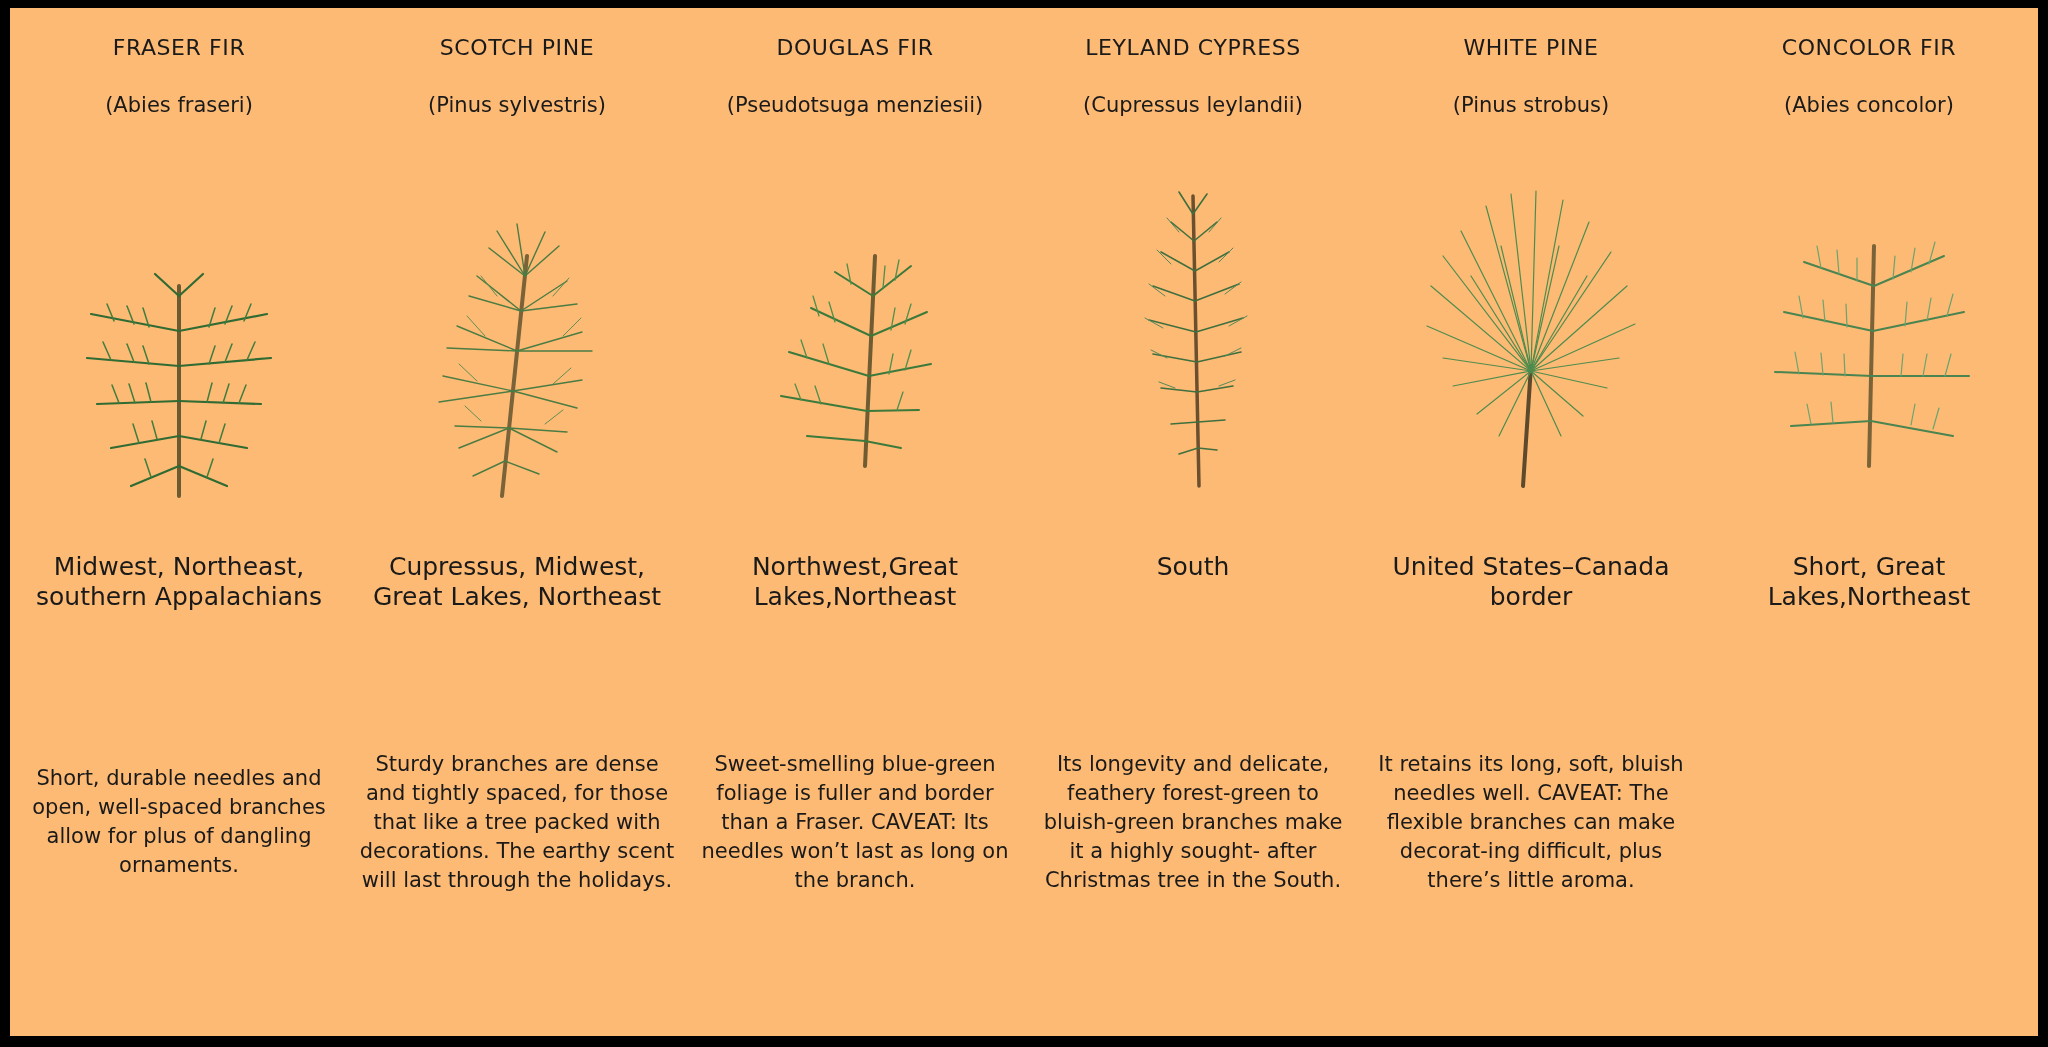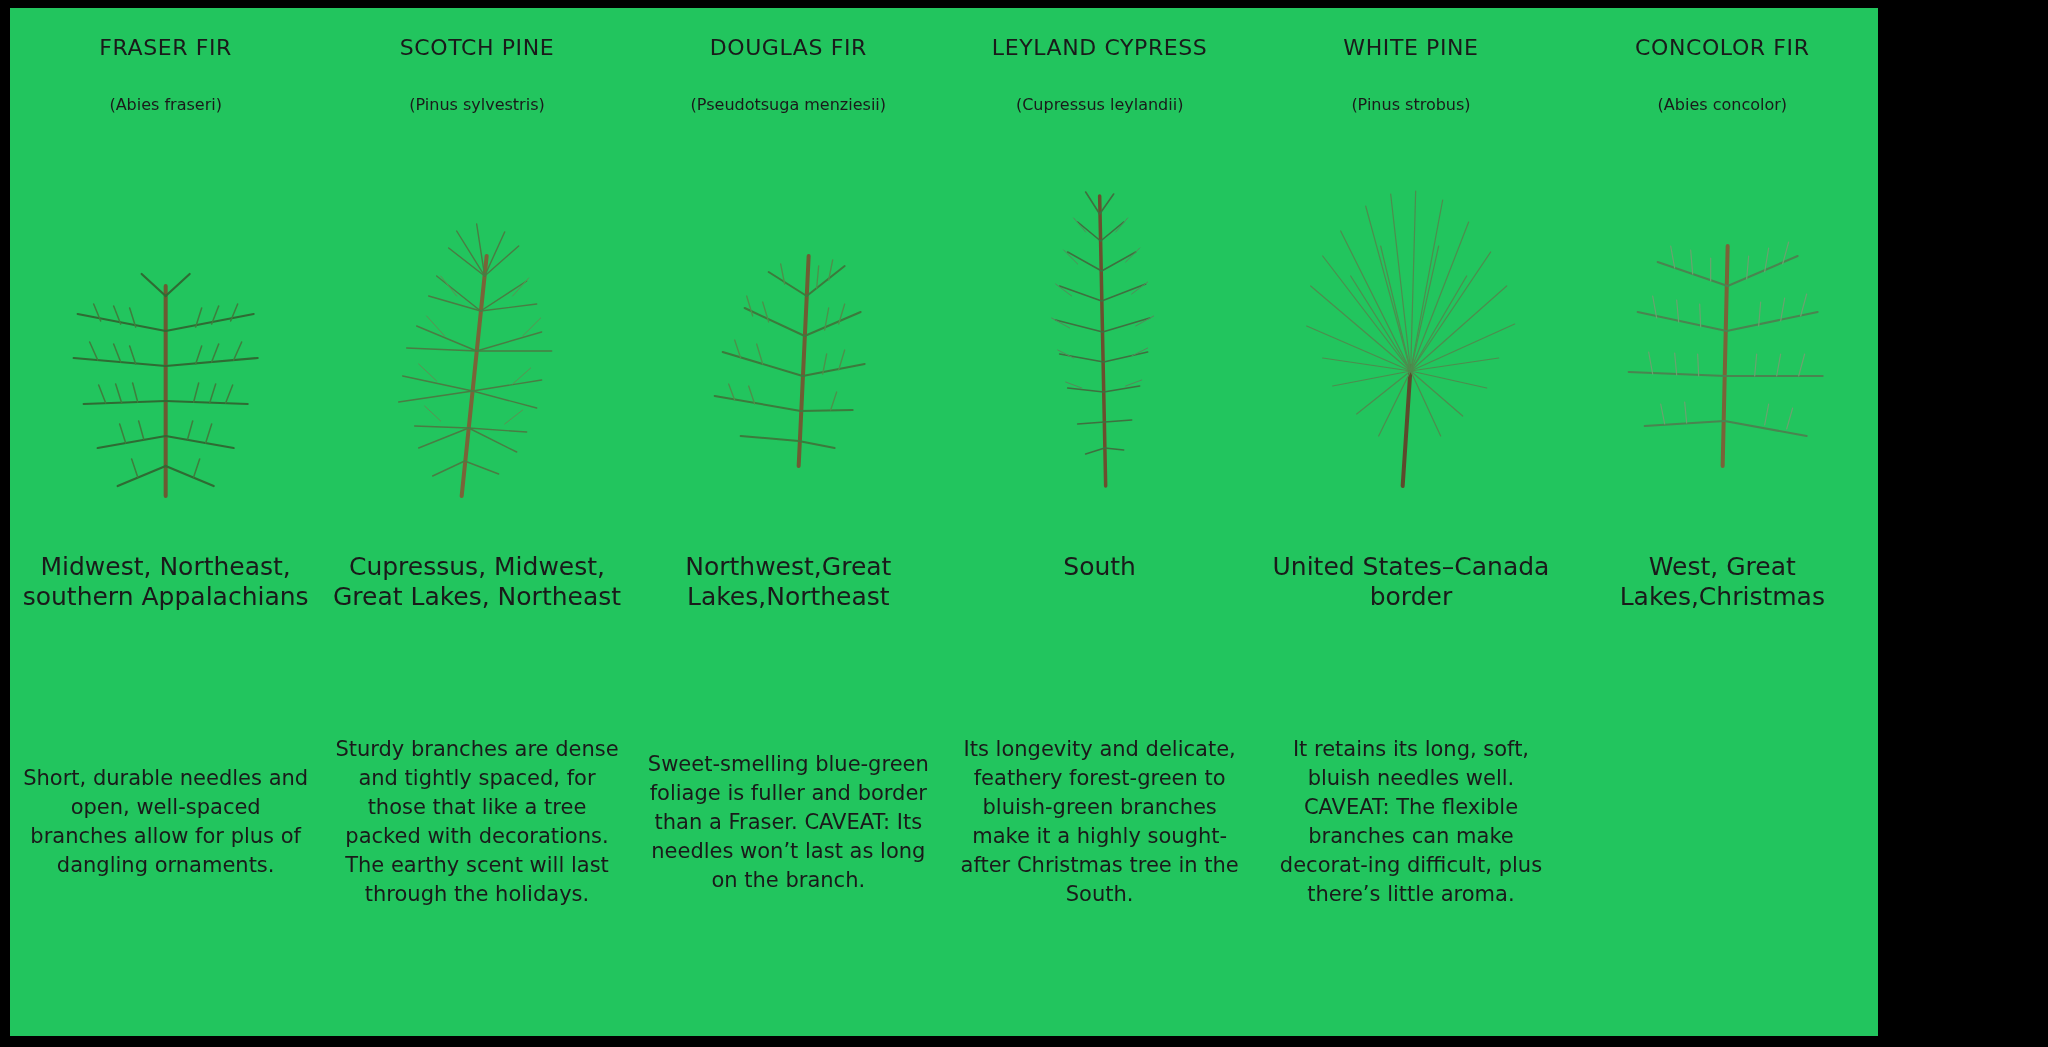--- a/index.html
+++ b/index.html
@@ -10,23 +10,23 @@
   body {
     width: 2048px;
     height: 1047px;
     font-family: "DejaVu Sans", sans-serif;
     overflow: hidden;
   }
   .page {
     position: absolute;
     left: 10px;
     top: 8px;
-    width: 1868px;
+    width: 2028px;
     height: 1028px;
-    background: #22c55e;
+    background: #fdba74;
     box-sizing: border-box;
   }
   .grid {
     display: flex;
     flex-direction: row;
     width: 100%;
     height: 100%;
     box-sizing: border-box;
     padding: 18px 0 14px 0;
   }
@@ -41,21 +41,21 @@
     text-align: center;
     font-size: 22px;
     color: #1a1a1a;
     letter-spacing: 0.6px;
     height: 44px;
     line-height: 44px;
     white-space: nowrap;
   }
   .sci-name {
     text-align: center;
-    font-size: 16px;
+    font-size: 21px;
     color: #1a1a1a;
     line-height: 30px;
     min-height: 66px;
     padding-top: 20px;
     box-sizing: border-box;
   }
   .image-cell {
     height: 392px;
     display: flex;
     align-items: center;
@@ -377,17 +377,17 @@
               <line x1="94" y1="239" x2="92" y2="217"></line>
                 <line x1="116" y1="240" x2="115" y2="218"></line>
               <line x1="204" y1="293" x2="210" y2="272"></line>
                 <line x1="182" y1="289" x2="186" y2="268"></line>
               <line x1="82" y1="288" x2="78" y2="268"></line>
                 <line x1="104" y1="287" x2="102" y2="266"></line>
             </g>
           </g>
         </svg>
       </div>
-      <div class="region">West, Great Lakes,Christmas</div>
+      <div class="region">Short, Great Lakes,Northeast</div>
     </div>
 
   </div>
 </div>
 
 </body></html>

